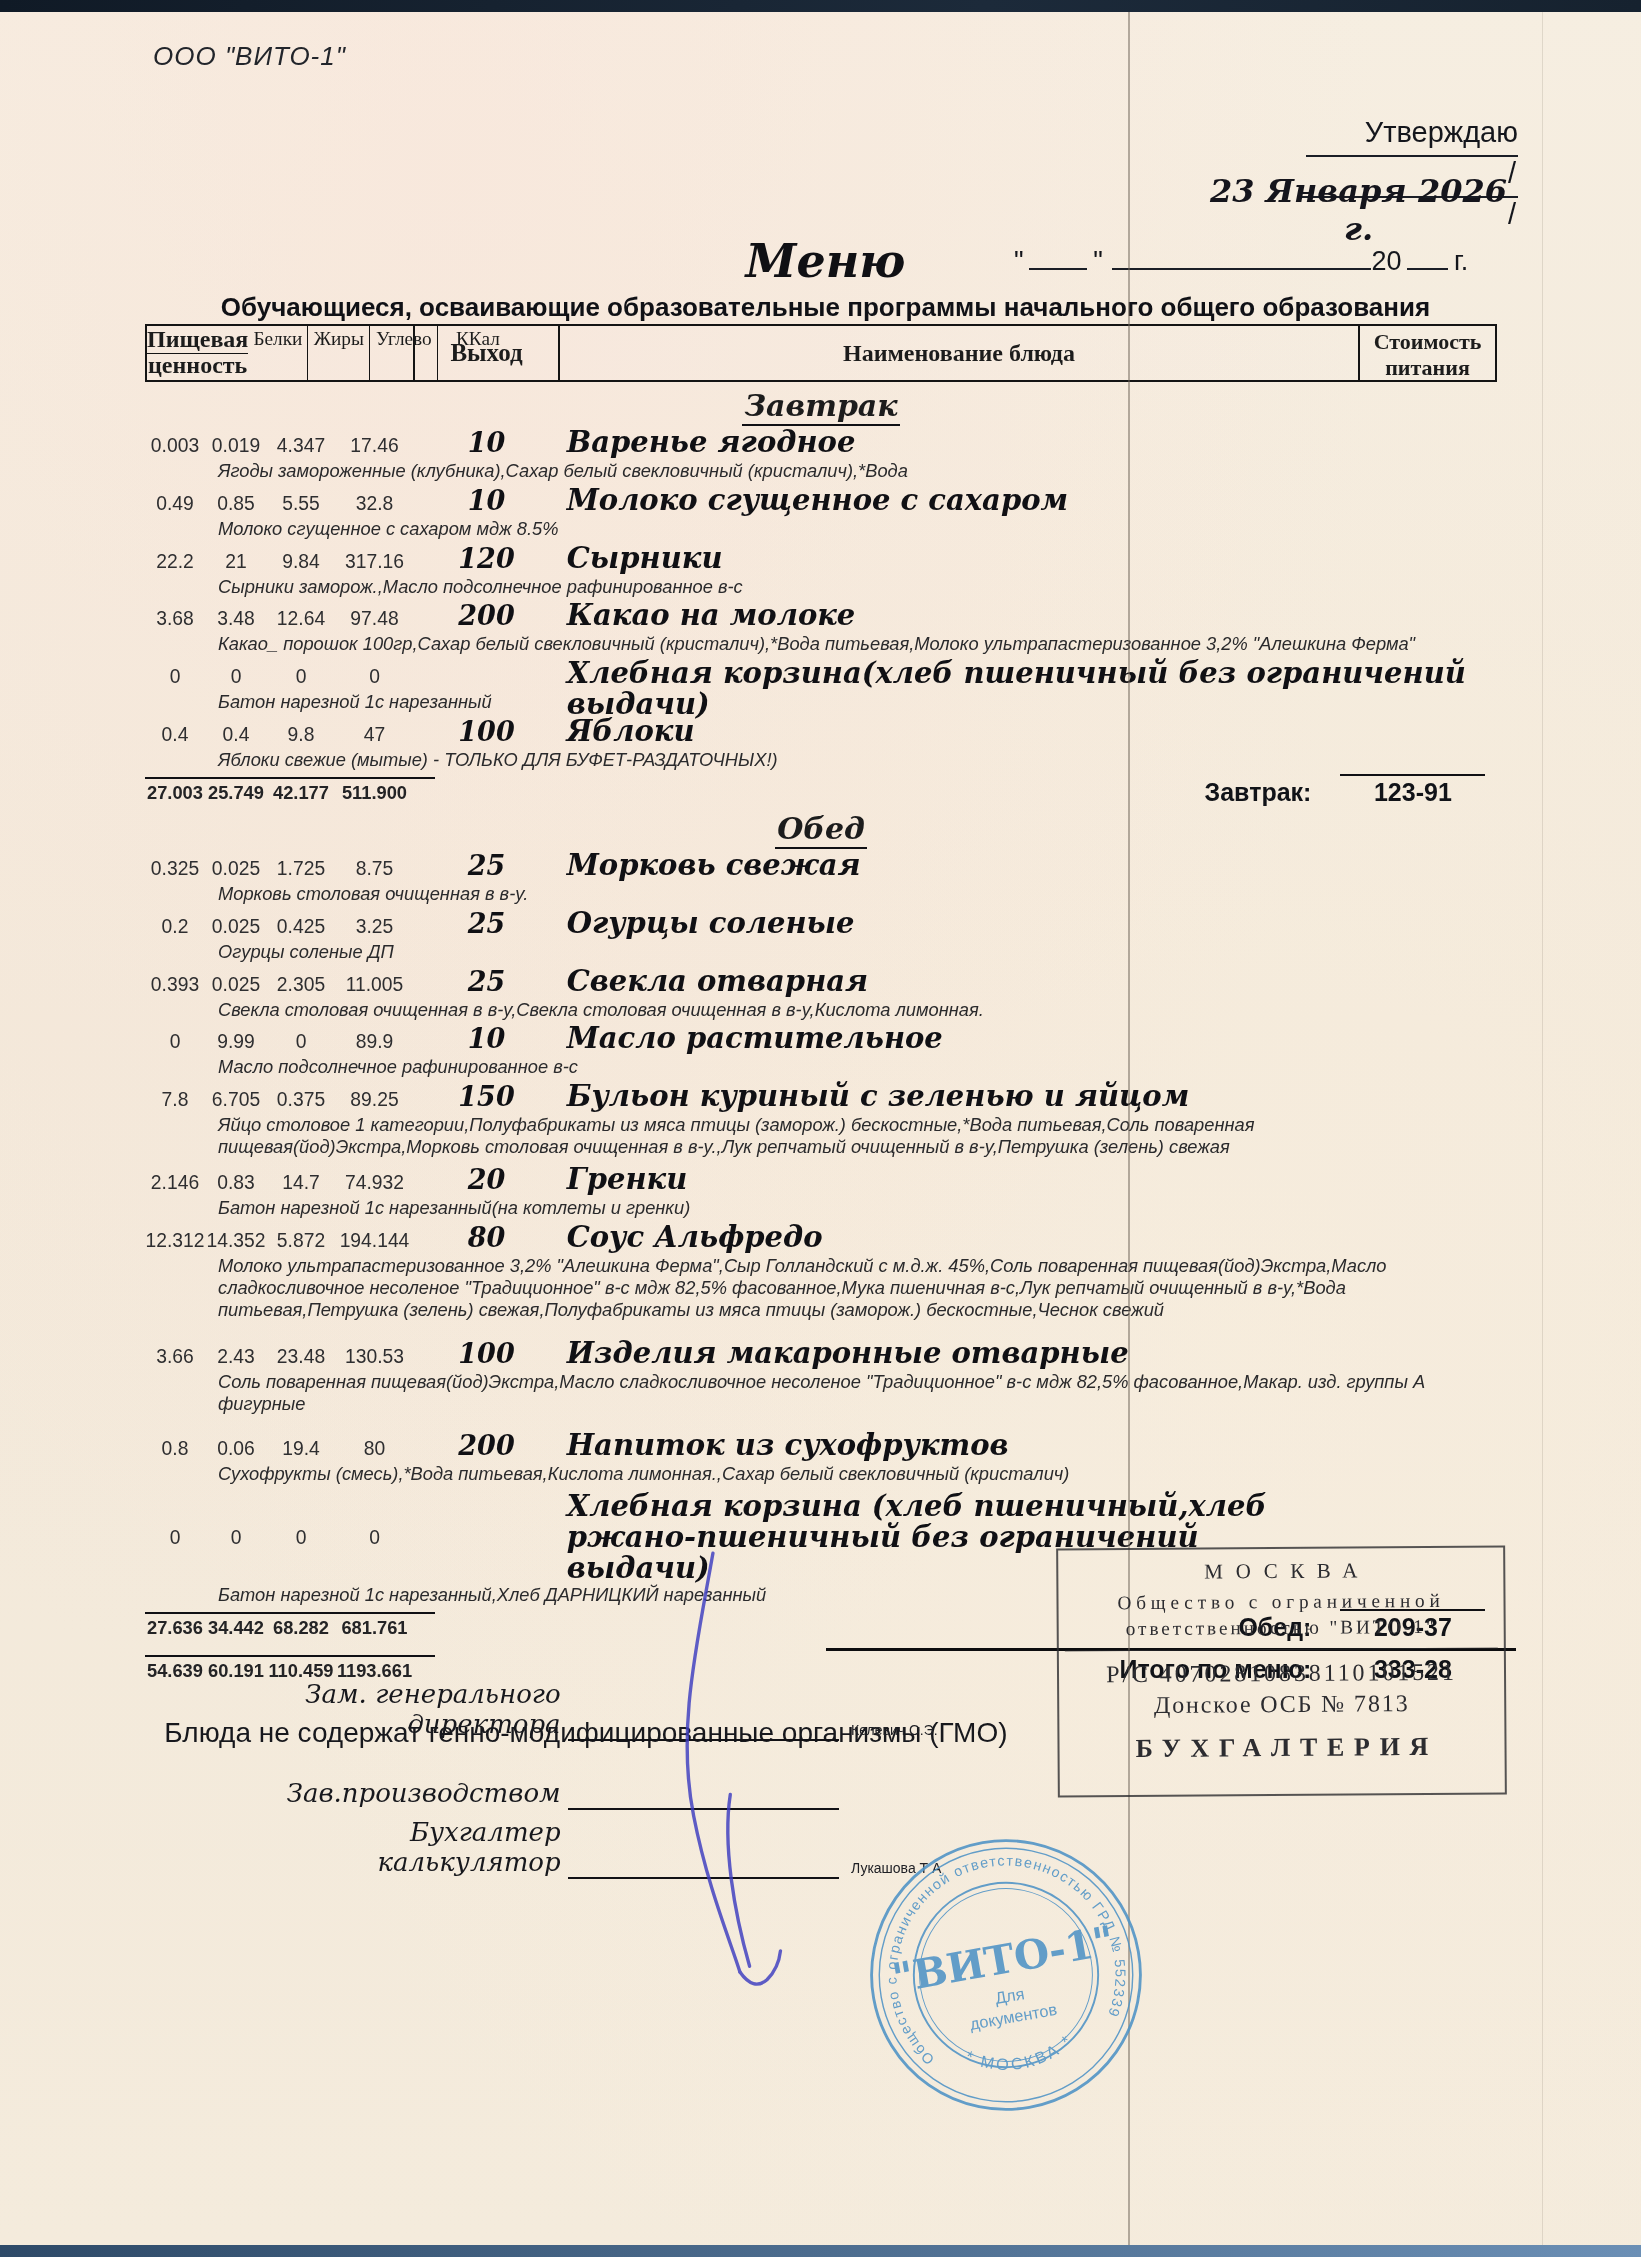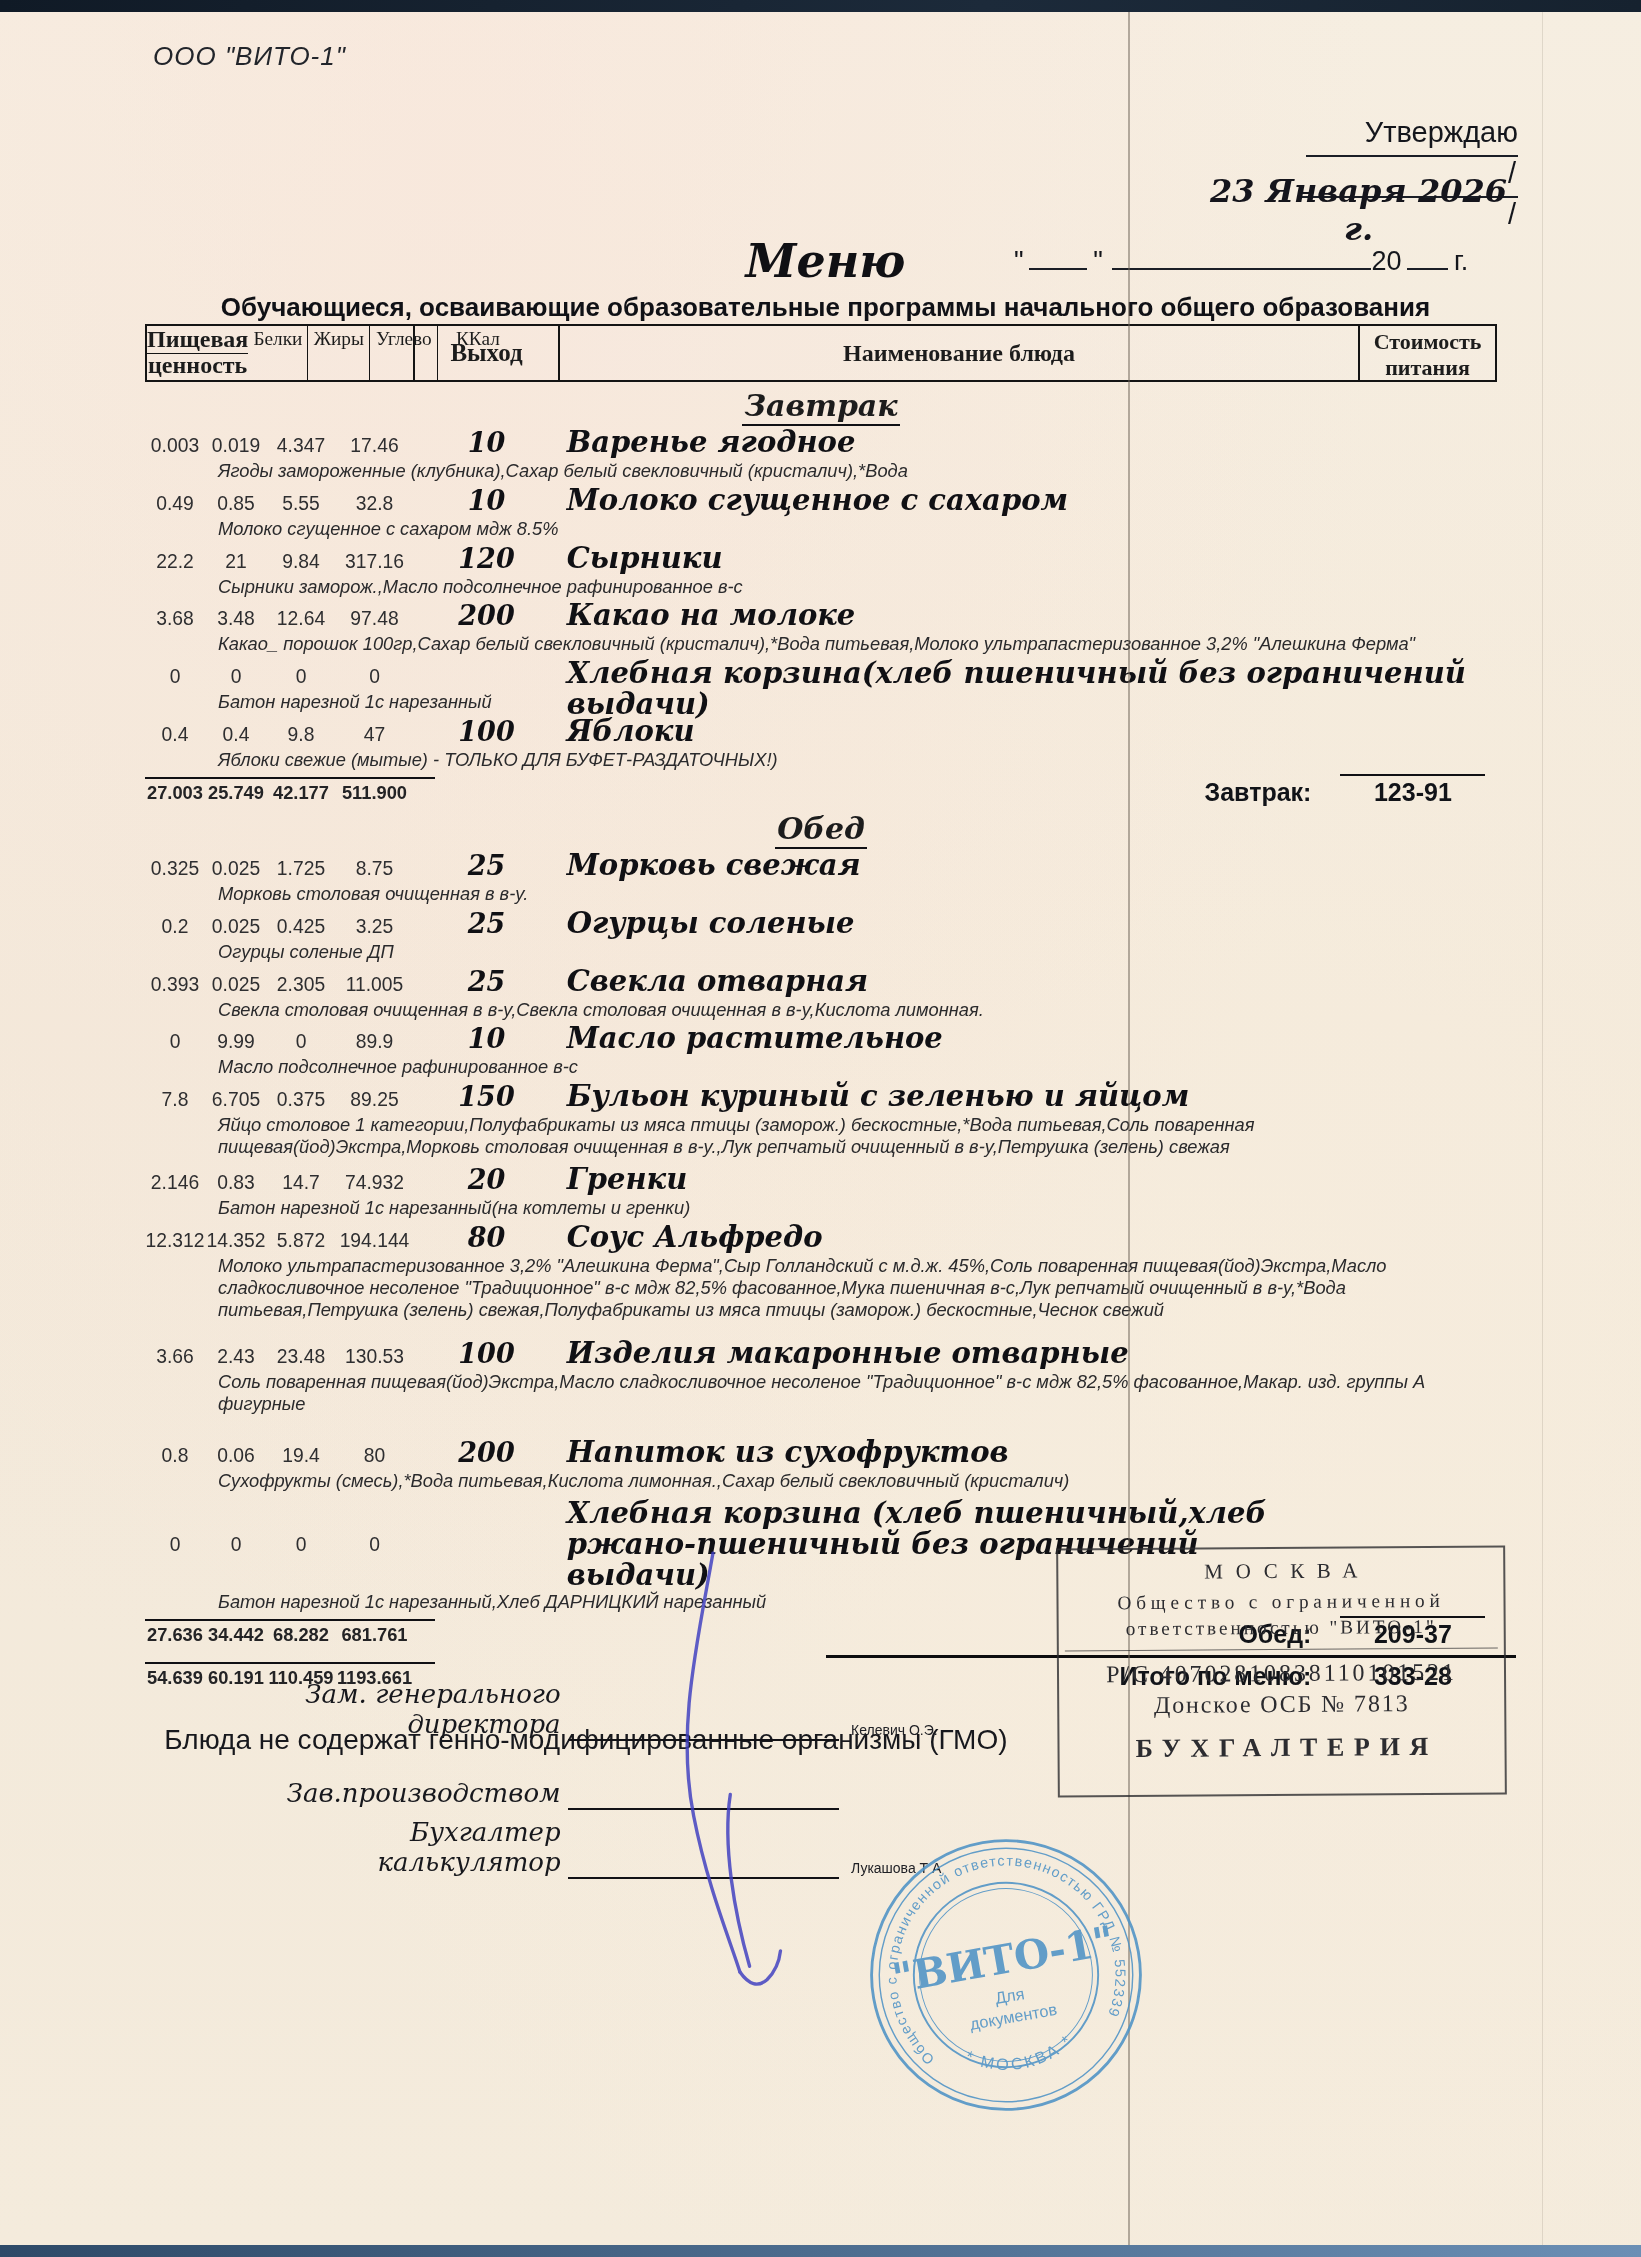--- a/index.html
+++ b/index.html
@@ -292,21 +292,21 @@
     <div class="dish-row" style="margin-top:17.4px;">
       <span class="num c1">3.66</span>
       <span class="num c2">2.43</span>
       <span class="num c3">23.48</span>
       <span class="num c4">130.53</span>
       <span class="portion">100</span>
       <span class="dish">Изделия макаронные  отварные</span>
     </div>
     <div class="ingredients">Соль поваренная пищевая(йод)Экстра,Масло сладкосливочное несоленое "Традиционное" в-с мдж 82,5%  фасованное,Макар. изд. группы А фигурные</div>
 
-    <div class="dish-row" style="margin-top:22px;">
+    <div class="dish-row" style="margin-top:15px;">
       <span class="num c1">0.8</span>
       <span class="num c2">0.06</span>
       <span class="num c3">19.4</span>
       <span class="num c4">80</span>
       <span class="portion">200</span>
       <span class="dish">Напиток из сухофруктов</span>
     </div>
     <div class="ingredients">Сухофрукты (смесь),*Вода питьевая,Кислота лимонная.,Сахар белый свекловичный (кристалич)</div>
 
     <div class="dish-row tall" style="margin-top:5.8px;">

